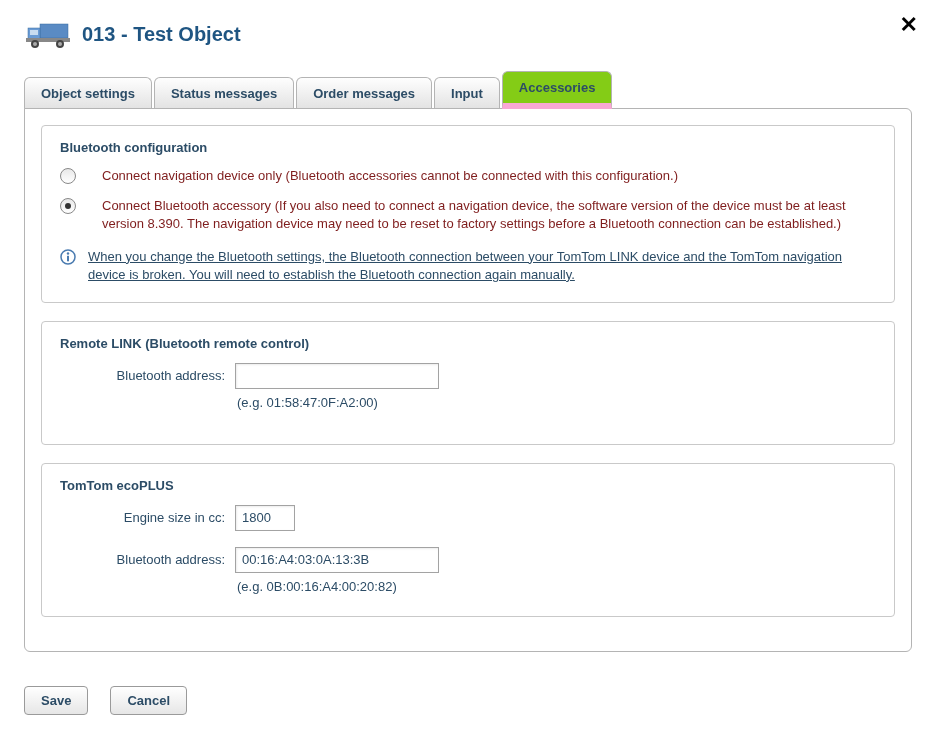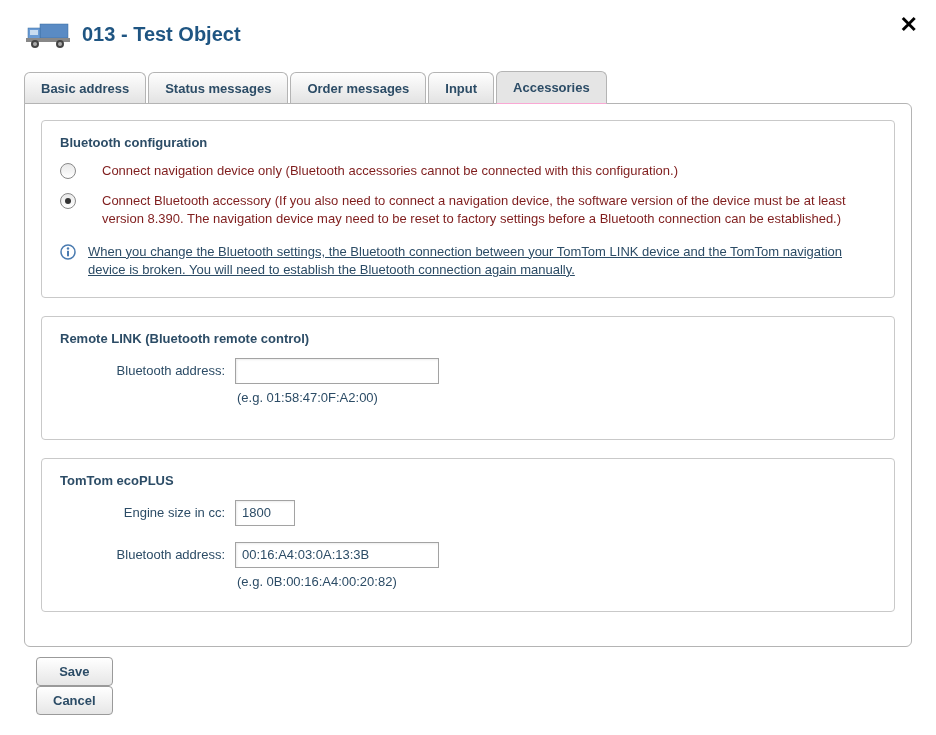--- a/index.html
+++ b/index.html
@@ -76,22 +76,22 @@
       font-size: 13px;
       font-weight: bold;
       color: #2c4c66;
       cursor: pointer;
       margin-right: 2px;
       position: relative;
       top: 1px;
     }
     
     .tab.active {
-      background: #e5e5e5;
-      border-bottom: 1px solid #f9a8d4;
+      background: #84cc16;
+      border-bottom: 6px solid #f9a8d4;
       z-index: 2;
     }
     
     .tab-content {
       border: 1px solid #b4b4b4;
       border-radius: 0 6px 6px 6px;
       padding: 16px;
       background: #ffffff;
       min-height: 540px;
       margin-left: 6px;
@@ -203,24 +203,23 @@
     .hint-row {
       margin-left: 175px;
       color: #2c4c66;
       margin-bottom: 16px;
       padding-left: 2px;
     }
     
     .button-row {
       position: absolute;
       bottom: 20px;
-      left: 36px;
-      display: flex;
-      gap: 0;
-      flex-direction: column;
+      left: 24px;
+      display: flex;
+      gap: 22px;
     }
     
     .btn {
       background: linear-gradient(#ffffff, #e6e6e6);
       border: 1px solid #9a9a9a;
       border-radius: 4px;
       padding: 6px 16px;
       font-family: inherit;
       font-size: 13px;
       font-weight: bold;
@@ -245,21 +244,21 @@
         <circle cx="9" cy="26" r="4" fill="#444"></circle>
         <circle cx="9" cy="26" r="2" fill="#aaa"></circle>
         <circle cx="34" cy="26" r="4" fill="#444"></circle>
         <circle cx="34" cy="26" r="2" fill="#aaa"></circle>
       </svg>
     </div>
     <div class="page-title">013 - Test Object</div>
   </div>
 
   <div class="tabs-row">
-    <div class="tab">Basic address</div>
+    <div class="tab">Object settings</div>
     <div class="tab">Status messages</div>
     <div class="tab">Order messages</div>
     <div class="tab">Input</div>
     <div class="tab active">Accessories</div>
   </div>
 
   <div class="tab-content">
 
     <div class="section-box">
       <div class="section-title">Bluetooth configuration</div>

